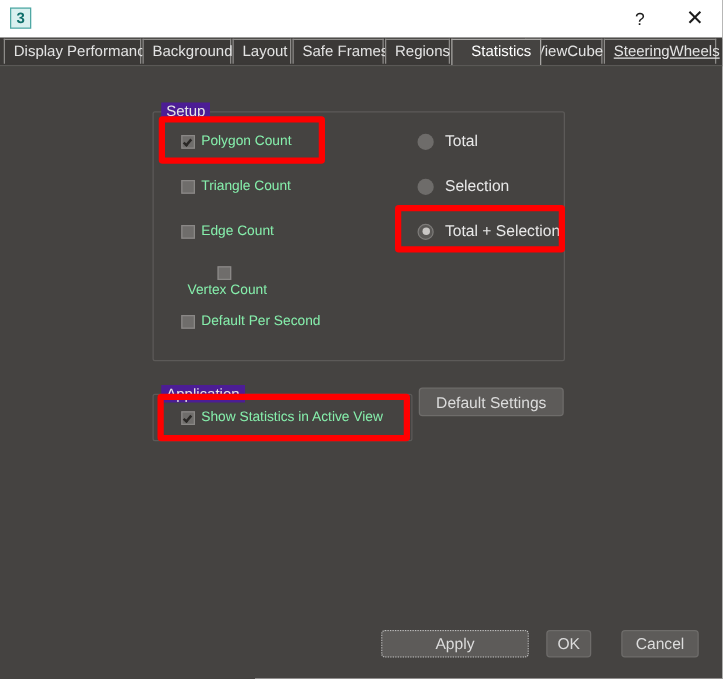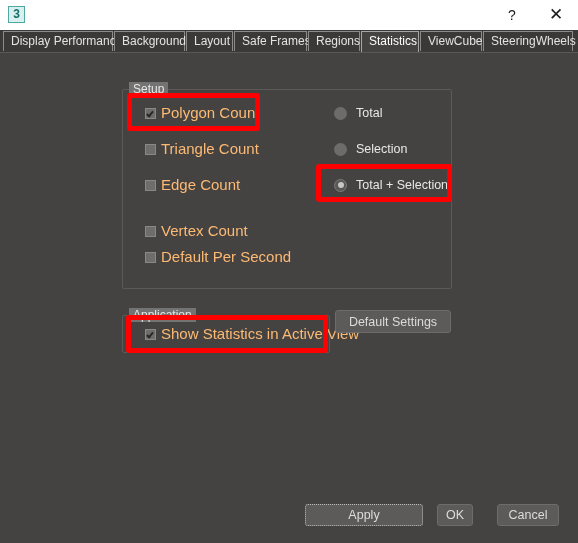--- a/index.html
+++ b/index.html
@@ -104,21 +104,21 @@
     box-sizing: border-box;
     border: 1px solid #5c5a58;
     border-radius: 2px;
     background: #454341;
   }
   .group-title {
     position: absolute;
     top: -8px;
     left: 6px;
     padding: 0 4px;
-    background: #737373;
+    background: #4c1d95;
     font-size: 12px;
     color: #e6e6e6;
     line-height: 14px;
     white-space: nowrap;
   }
 
   
   .opt {
     position: absolute;
     display: flex;
@@ -139,22 +139,22 @@
     position: absolute;
     left: 2px; top: 1px;
     width: 4px; height: 7px;
     border: solid #2a2826;
     border-width: 0 2px 2px 0;
     transform: rotate(40deg);
     box-sizing: border-box;
   }
   .opt-label {
     margin-left: 5px;
-    font-size: 15px;
-    color: #fdba74;
+    font-size: 11px;
+    color: #86efac;
     line-height: 16px;
   }
 
   
   .rbtn {
     width: 13px; height: 13px;
     border-radius: 50%;
     background: #6e6c6a;
     flex: 0 0 auto;
     position: relative;
@@ -219,42 +219,42 @@
     <div class="title-btn help">?</div>
     <div class="title-btn close">✕</div>
   </div>
 
   <div class="tabbar" id="tabbar">
       <div class="tab" style="left: 3px; width: 110px;">Display Performance</div>
       <div class="tab" style="left: 114px; width: 71px;">Background</div>
       <div class="tab" style="left: 186px; width: 47px;">Layout</div>
       <div class="tab" style="left: 234px; width: 73px;">Safe Frames</div>
       <div class="tab" style="left: 308px; width: 52px;">Regions</div>
-      <div class="tab active" style="left: 361px; width: 58px;">Statistics</div>
+      <div class="tab active" style="left: 361px; width: 72px; text-align: right;">Statistics</div>
       <div class="tab" style="left: 420px; width: 62px;">ViewCube</div>
-      <div class="tab" style="left: 483px; width: 90px;">SteeringWheels</div>
+      <div class="tab" style="left: 483px; width: 90px; text-decoration: underline;">SteeringWheels</div>
     </div>
 
   <div class="group" style="left:122px; top:89px; width:330px; height:200px;">
     <div class="group-title">Setup</div>
   </div>
   <div id="setup-checkboxes">
       <div class="opt" style="left: 145px; top: 105px;">
         <span class="cbox checked"></span>
         <span class="opt-label">Polygon Count</span>
       </div>
       <div class="opt" style="left: 145px; top: 141px;">
         <span class="cbox"></span>
         <span class="opt-label">Triangle Count</span>
       </div>
       <div class="opt" style="left: 145px; top: 177px;">
         <span class="cbox"></span>
         <span class="opt-label">Edge Count</span>
       </div>
-      <div class="opt" style="left: 145px; top: 223px;">
+      <div class="opt" style="left: 145px; top: 213px; flex-direction: column;">
         <span class="cbox"></span>
         <span class="opt-label">Vertex Count</span>
       </div>
       <div class="opt" style="left: 145px; top: 249px;">
         <span class="cbox"></span>
         <span class="opt-label">Default Per Second</span>
       </div>
     </div>
   <div id="setup-radios">
       <div class="opt" style="left: 334px; top: 105px;">

